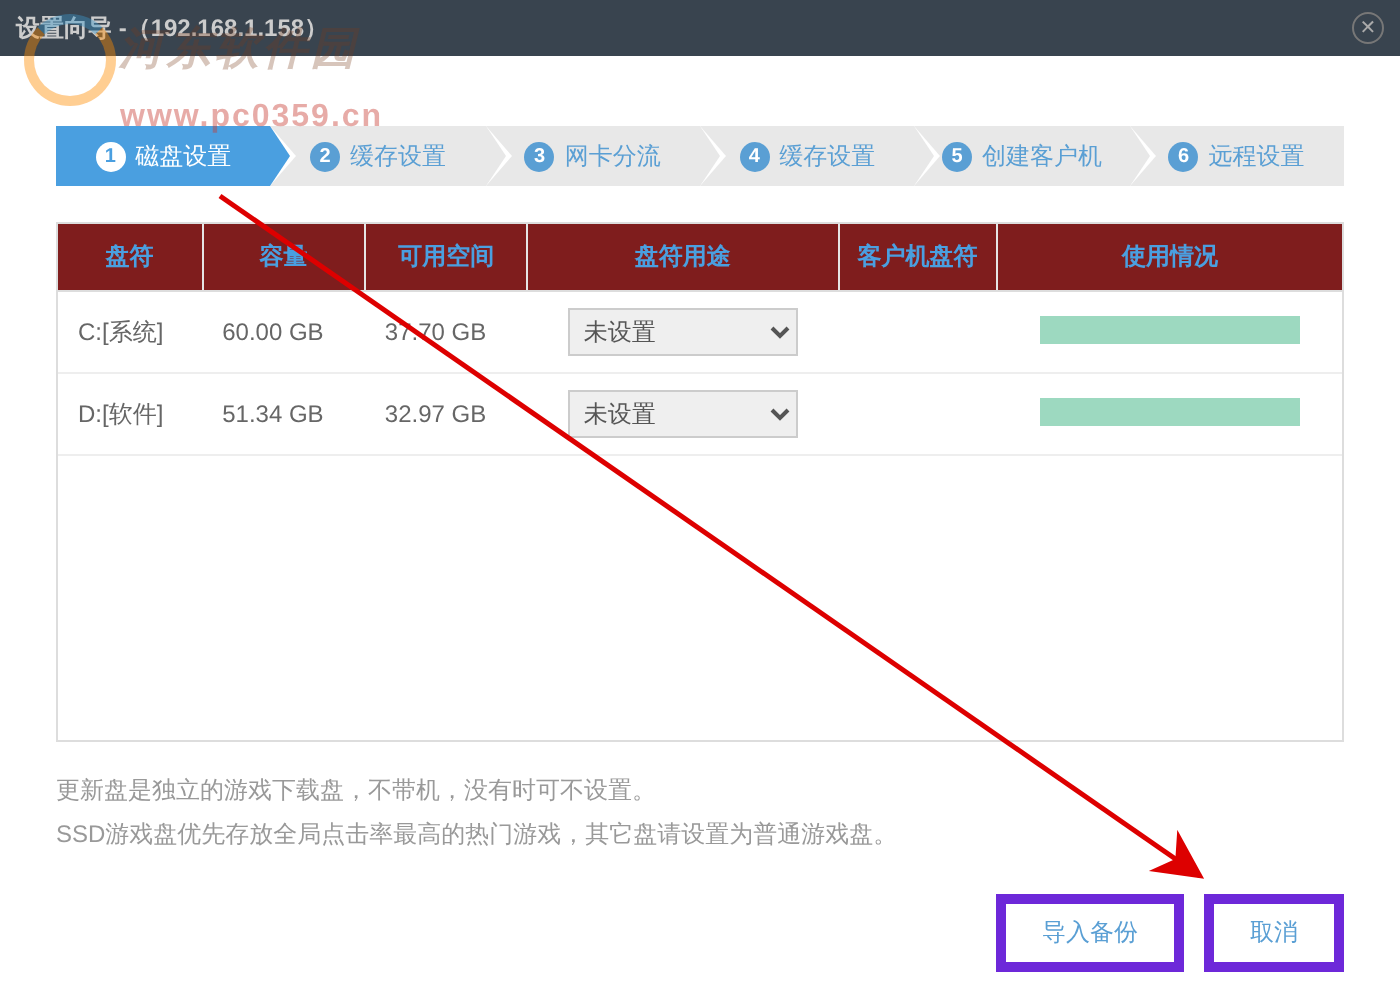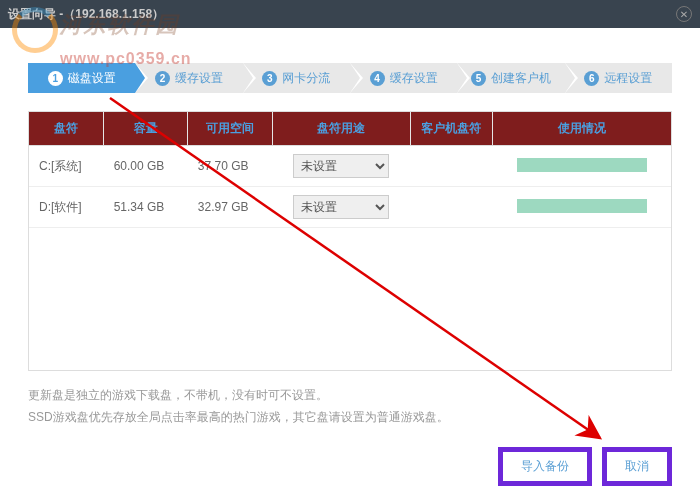--- a/index.html
+++ b/index.html
@@ -26,21 +26,21 @@
     .step:last-child::after, .step:last-child::before { display: none; }
     .step-num { width: 15px; height: 15px; border-radius: 50%; background: #5a9fd4; color: #fff; display: flex; align-items: center; justify-content: center; font-size: 10px; font-weight: bold; }
     .step.active .step-num { background: #fff; color: #4a9fe0; }
     
     .table-wrap { border: 1px solid #ddd; height: 260px; overflow: auto; }
     table { width: 100%; border-collapse: collapse; font-size: 12px; }
     th { background: #7f1d1d; color: #4a9fe0; font-weight: bold; padding: 8px 4px; border-bottom: 1px solid #ddd; border-right: 1px solid #e5e5e5; text-align: center; }
     th:last-child { border-right: none; }
     td { padding: 8px 10px; border-bottom: 1px solid #eee; color: #666; text-align: left; }
     .cell-center { text-align: center; }
-    select { width: 96px; padding: 3px; border: 1px solid #ccc; font-size: 12px; color: #555; }
+    select { width: 115px; padding: 3px; border: 1px solid #ccc; font-size: 12px; color: #555; }
     .usage-bar { width: 130px; height: 14px; background: #9dd9c0; display: inline-block; }
     
     .notes { margin-top: 14px; font-size: 12px; color: #999; line-height: 1.8; }
     
     .footer { position: absolute; bottom: 14px; right: 28px; display: flex; gap: 10px; }
     .btn { padding: 6px 18px; border: 5px solid #6d28d9; background: #fff; color: #5a9fd4; font-size: 12px; cursor: pointer; }
     
     .arrow { position: absolute; top: 88px; left: 100px; width: 560px; height: 370px; pointer-events: none; z-index: 50; }
   </style>
 </head>

